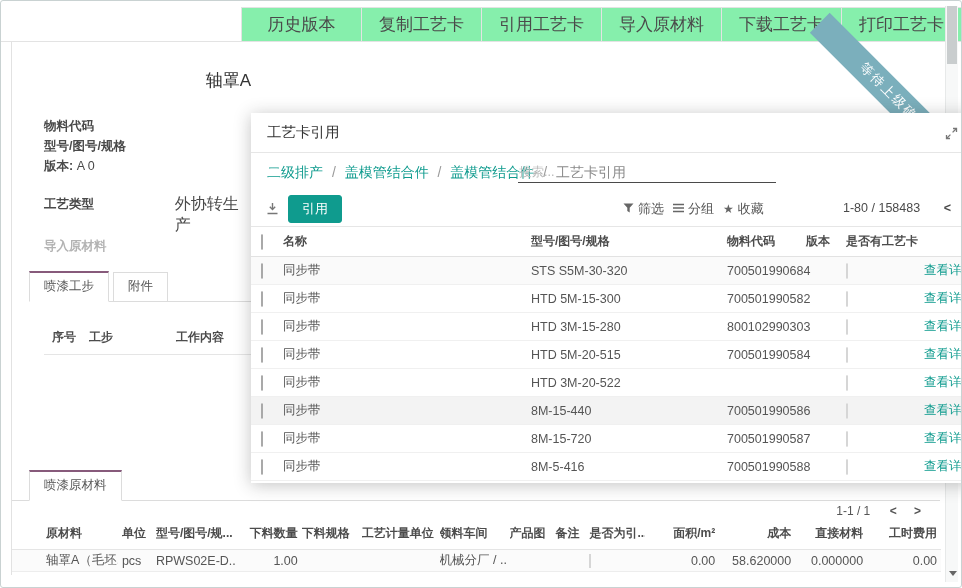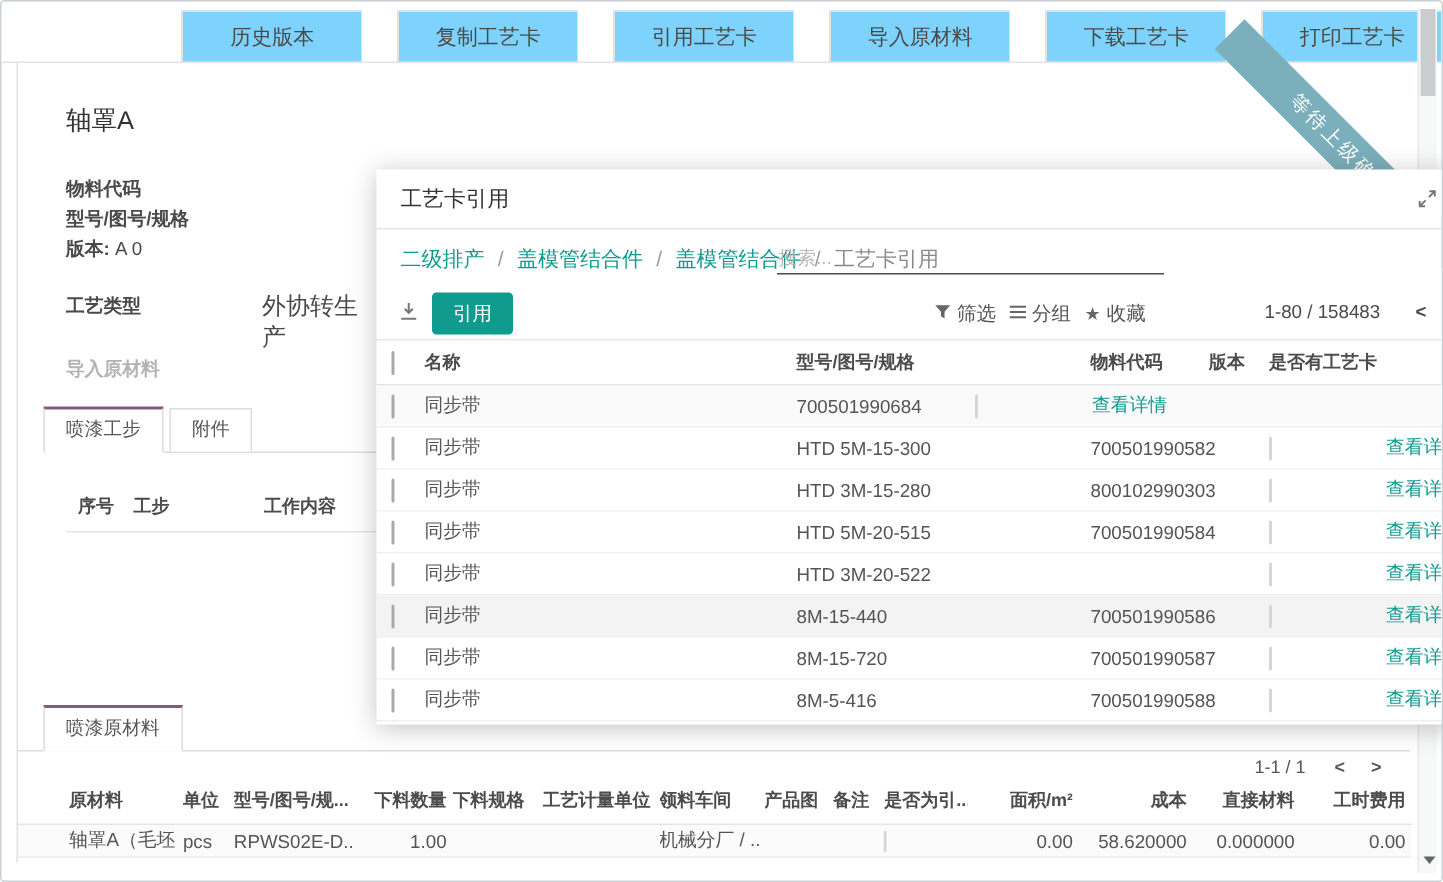--- a/index.html
+++ b/index.html
@@ -18,36 +18,36 @@
 
   
   .toolbar {
     position:absolute; top:6px; left:0; right:0; height:35px;
     display:flex; justify-content:flex-end;
     border-bottom:1px solid #e3e3e3; background:#fff; z-index:2;
   }
   .tbtn {
     width:120px; border-left:1px solid #e3e3e3; border-top:1px solid #e3e3e3;
     display:flex; align-items:center; justify-content:center;
-    font-size:14px; color:#4a4a4a; background:#7dd3fc; cursor:pointer; white-space:nowrap;margin-left:24px;
+    font-size:17px; color:#4a4a4a; background:#86efac; cursor:pointer; white-space:nowrap;
   }
 
   .sheet-edge { position:absolute; left:10px; top:41px; bottom:12px; border-left:1px solid #e2e2e2; }
 
   
   .ribbon {
     position:absolute; top:82px; left:788px; width:210px; height:28px;
     line-height:28px; text-align:center; transform:rotate(45deg);
     background:var(--ribbon,#7bafbc); color:#fff; font-size:13px; letter-spacing:2px;
     z-index:3; white-space:nowrap;
   }
 
   
   .form { position:absolute; left:43px; top:68px; width:207px; z-index:1; }
-  .form-title { font-size:17px; color:#333; margin-bottom:24px; }
+  .form-title { font-size:17px; color:#333; margin-bottom:24px;text-align:right; }
   .flabel { font-size:12.5px; font-weight:600; color:#4a4a4a; line-height:20px; white-space:nowrap; }
   .fvalue { font-weight:400;margin-top:16px; }
   .frow { display:flex; margin-top:18px; }
   .frow .flabel { width:137px; }
   .muted { color:#b3b3b3; }
 
   .tabs {
     position:absolute; left:28px; top:270px; width:222px;
     display:flex; align-items:flex-end; border-bottom:1px solid #dcdcdc; z-index:1;
   }
@@ -310,20 +310,21 @@
         <span class="co-spec">型号/图号/规格</span>
         <span class="co-code">物料代码</span>
         <span class="co-ver">版本</span>
         <span class="co-has">是否有工艺卡</span>
         <span class="co-detail"></span>
       </div>
 
       <div class="mt-row alt1">
         <span class="co-cb"><span class="chk"></span></span>
         <span class="co-name">同步带</span>
+        <span class="co-spec">STS S5M-30-320</span>
         <span class="co-code">700501990684</span>
         <span class="co-ver"></span>
         <span class="co-has"><span class="chk dis"></span></span>
         <span class="co-detail link">查看详情</span>
       </div>
       <div class="mt-row">
         <span class="co-cb"><span class="chk"></span></span>
         <span class="co-name">同步带</span>
         <span class="co-spec">HTD 5M-15-300</span>
         <span class="co-code">700501990582</span>

